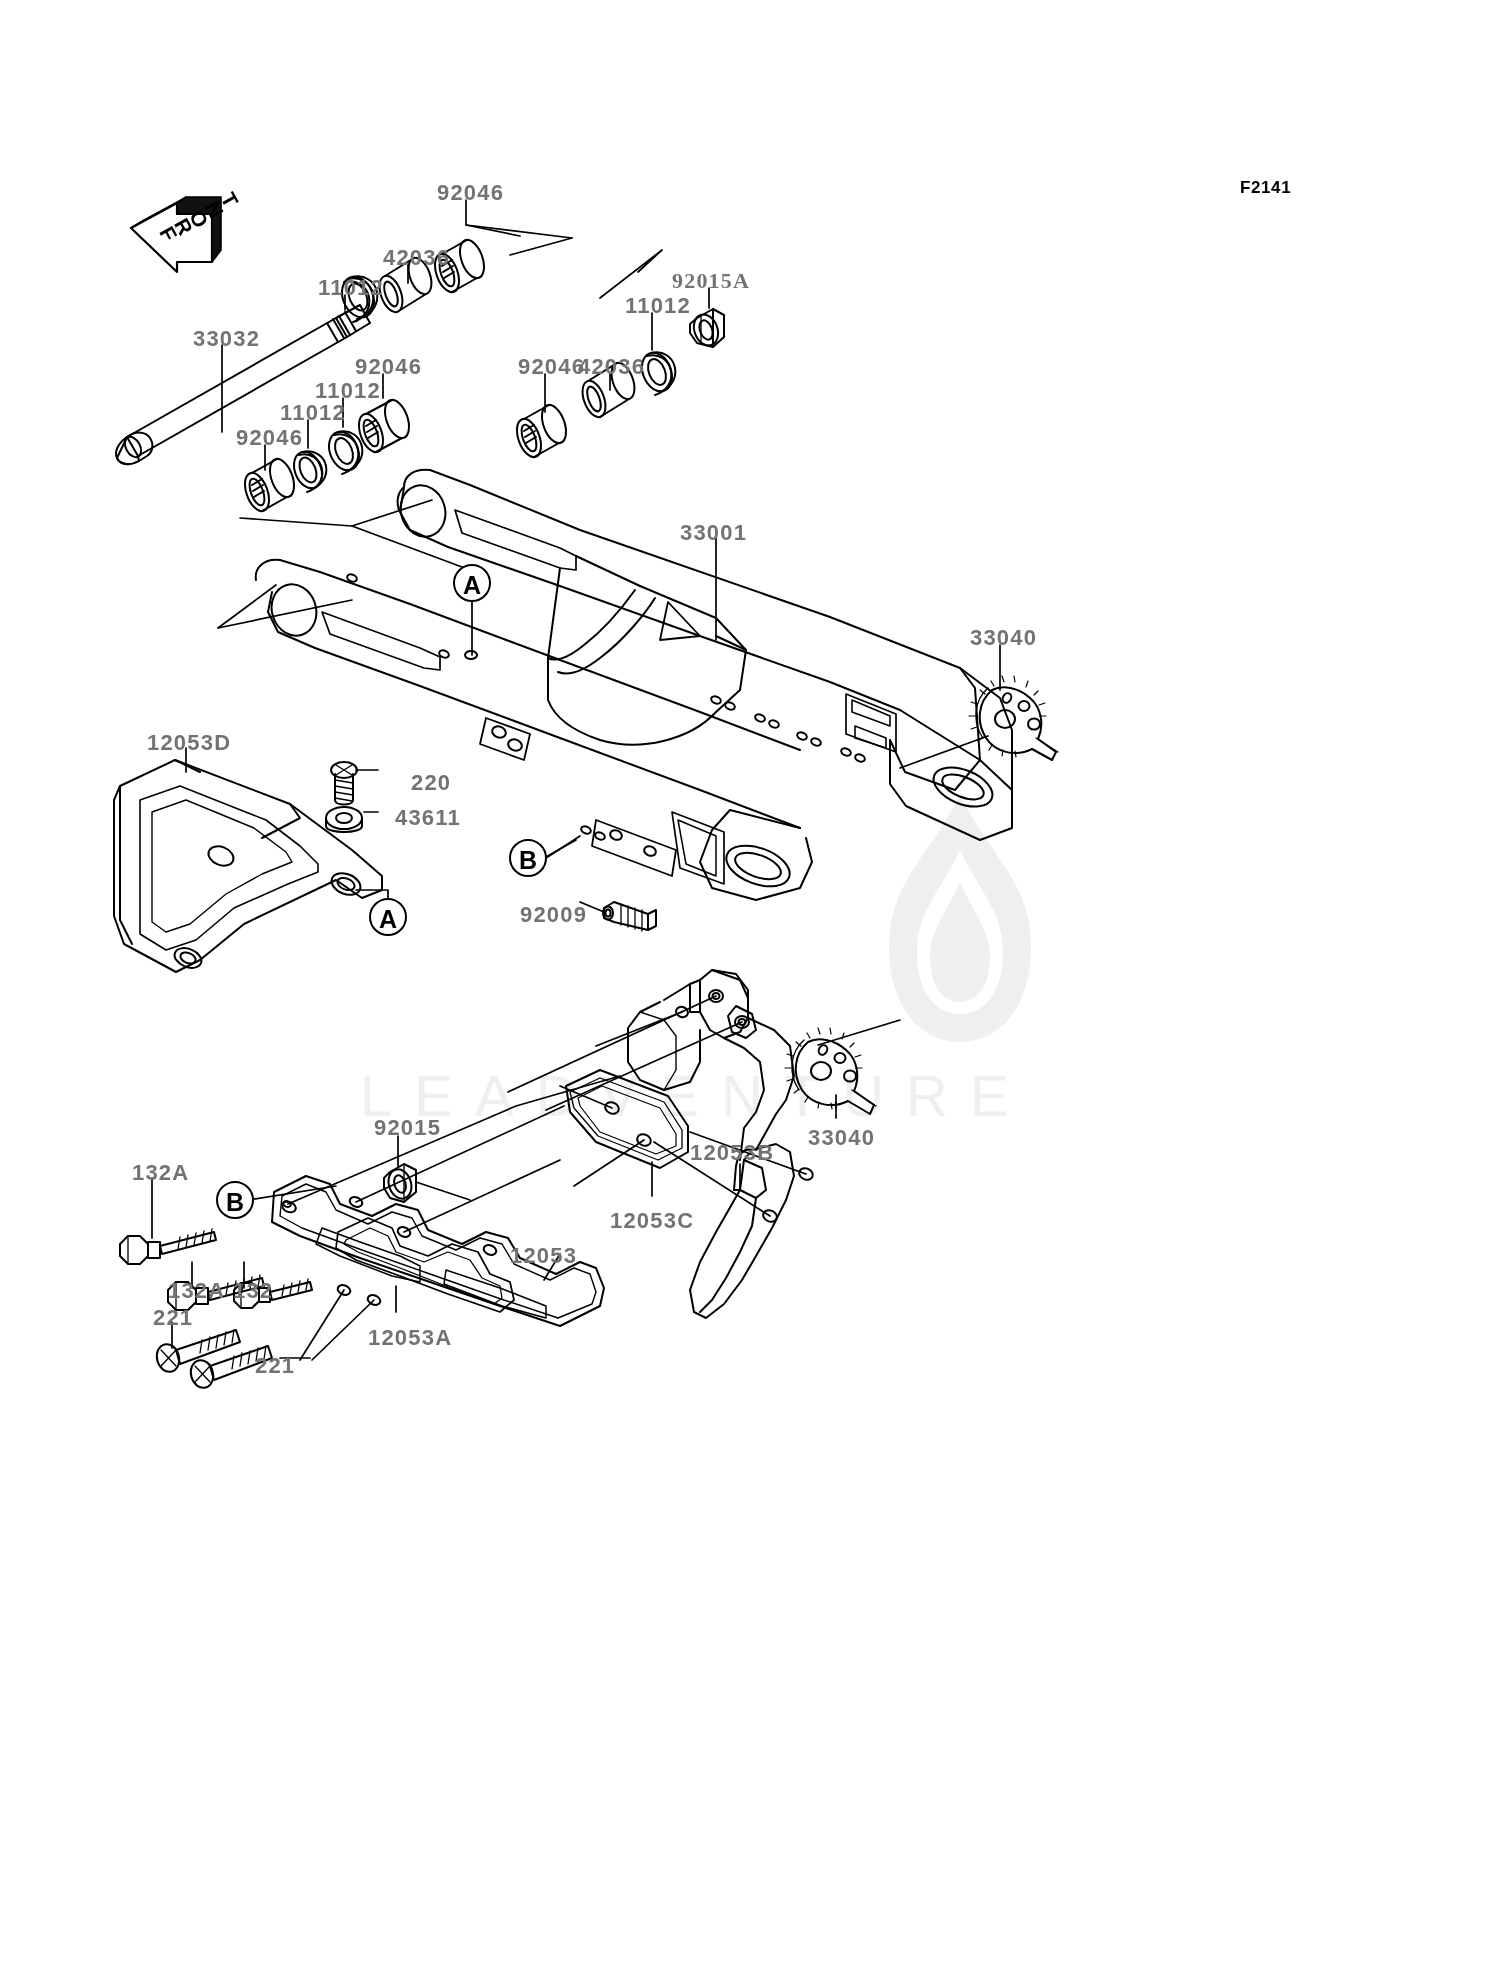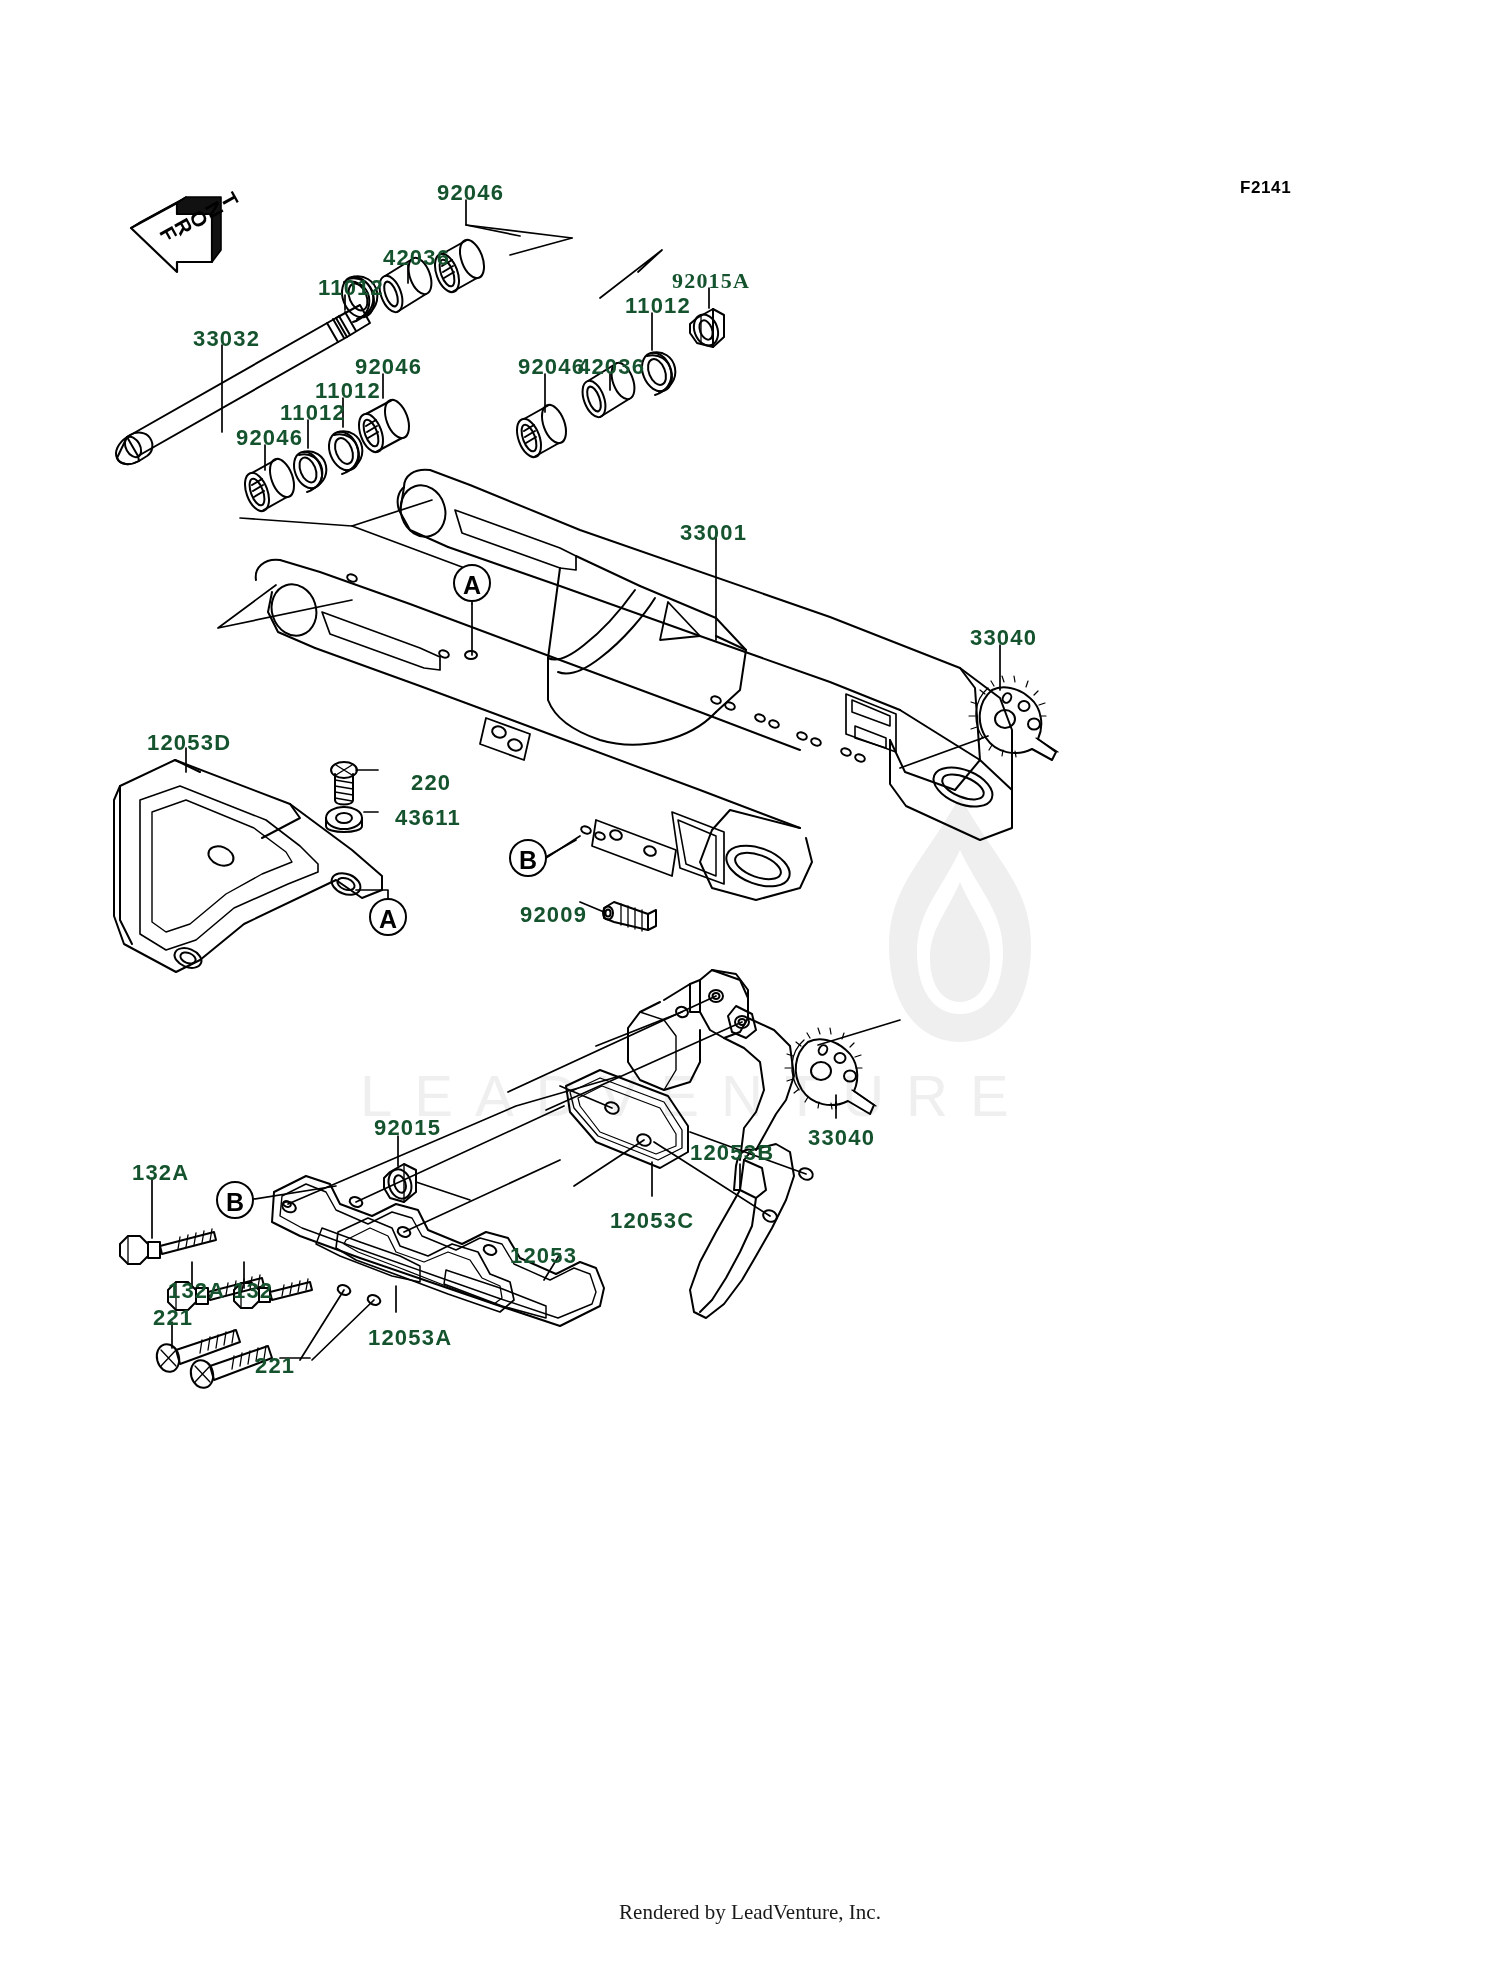--- a/index.html
+++ b/index.html
@@ -25,21 +25,21 @@
     width: 1500px;
     height: 1962px;
     overflow: visible;
   }
   .lbl {
     position: absolute;
     font-family: "Liberation Sans", sans-serif;
     font-weight: bold;
     font-size: 22px;
     letter-spacing: 1.2px;
-    color: #14532d;
+    color: #737373;
     white-space: nowrap;
     user-select: none;
   }
   .diagcode {
     position: absolute;
     font-family: "Liberation Sans", sans-serif;
     font-weight: bold;
     font-size: 17px;
     letter-spacing: 0.6px;
     color: #000;
@@ -564,15 +564,14 @@
   <div class="lbl" id="lab-22" style="left: 132px; top: 1160px;">132A</div>
   <div class="lbl" id="lab-23" style="left: 510px; top: 1243px; text-align: right;">12053</div>
   <div class="lbl" id="lab-24" style="left: 168px; top: 1278px;">132A</div>
   <div class="lbl" id="lab-25" style="left: 233px; top: 1278px;">132</div>
   <div class="lbl" id="lab-26" style="left: 153px; top: 1305px;">221</div>
   <div class="lbl" id="lab-27" style="left: 368px; top: 1325px;">12053A</div>
   <div class="lbl" id="lab-28" style="left: 255px; top: 1353px;">221</div>
 
   <div class="diagcode" style="left:1240px; top:178px;">F2141</div>
 
-  <div class="footer-text" style="top:1900px;">Rendered by LeadVenture, Inc.</div>
 
 </div>
 
 </body></html>

